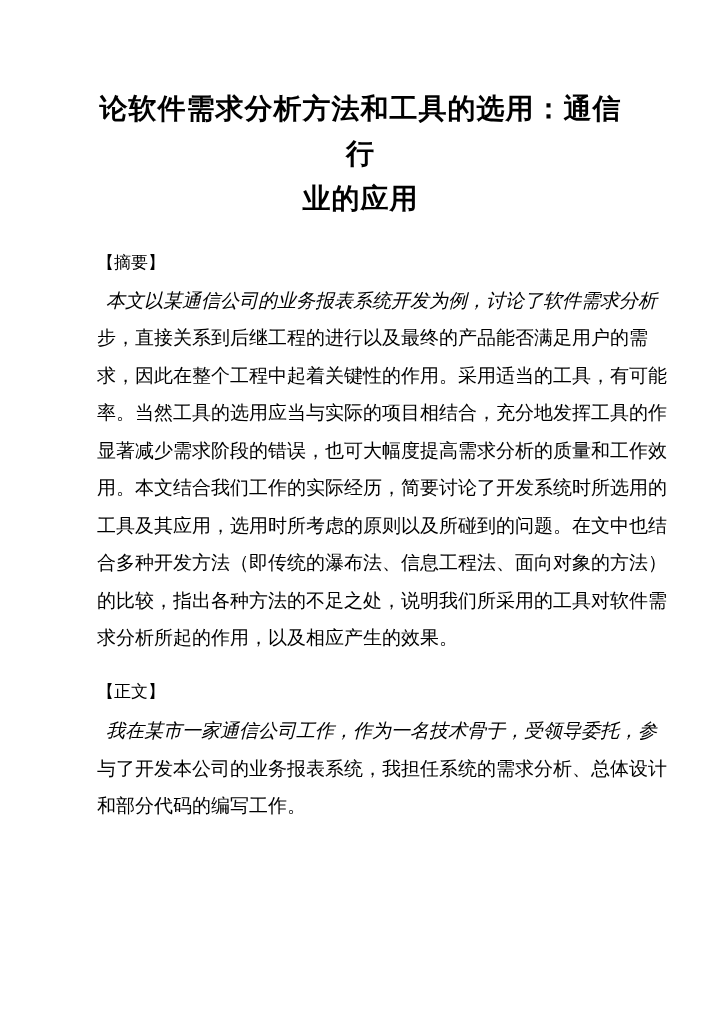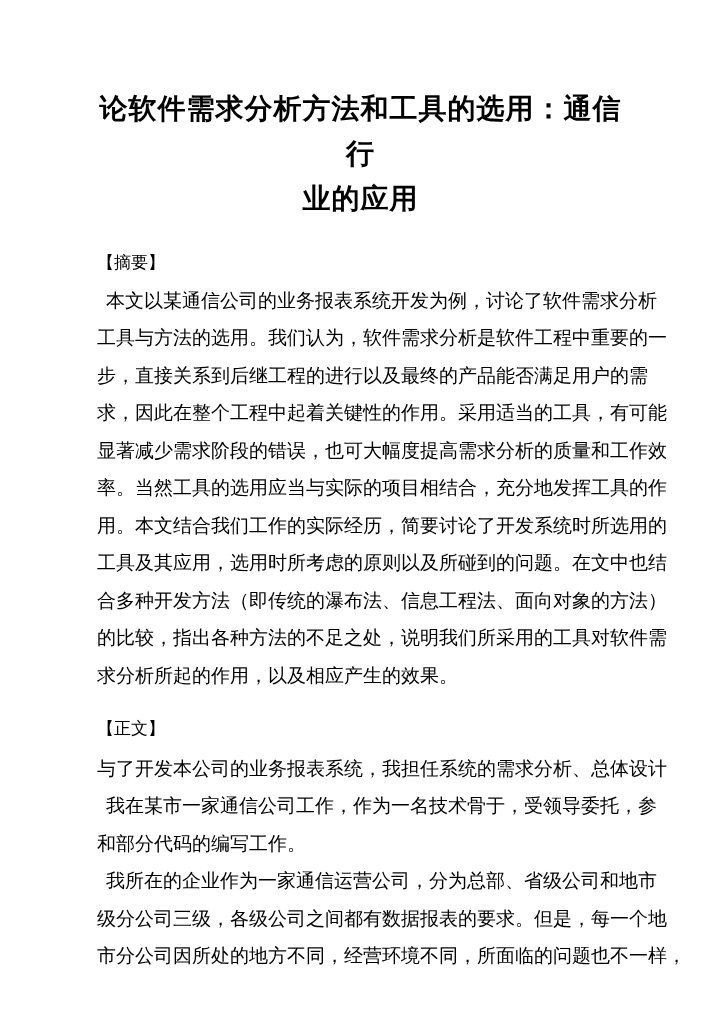--- a/index.html
+++ b/index.html
@@ -49,58 +49,53 @@
   }
   .line {
     font-size: 19px;
     line-height: 37.5px;
     text-align: justify;
     text-align-last: justify;
     white-space: nowrap;
   }
   .line.indent {
     text-indent: 9px;
+    font-style: italic;
   }
   .line.last {
     text-align-last: left;
   }
 </style>
 </head>
 <body>
 
 <div class="page">
 
   <h1 class="doc-title">
     <span class="title-line">论软件需求分析方法和工具的选用：通信行</span>
     <span class="title-line">业的应用</span>
   </h1>
 
   <div class="section-label abstract-label">【摘要】</div>
 
   <div class="paragraph">
     <div class="line indent">本文以某通信公司的业务报表系统开发为例，讨论了软件需求分析</div>
-    <div class="line">工具与方法的选用。我们认为，软件需求分析是软件工程中重要的一</div>
     <div class="line">步，直接关系到后继工程的进行以及最终的产品能否满足用户的需</div>
     <div class="line">求，因此在整个工程中起着关键性的作用。采用适当的工具，有可能</div>
+    <div class="line">率。当然工具的选用应当与实际的项目相结合，充分地发挥工具的作</div>
     <div class="line">显著减少需求阶段的错误，也可大幅度提高需求分析的质量和工作效</div>
-    <div class="line">率。当然工具的选用应当与实际的项目相结合，充分地发挥工具的作</div>
     <div class="line">用。本文结合我们工作的实际经历，简要讨论了开发系统时所选用的</div>
     <div class="line">工具及其应用，选用时所考虑的原则以及所碰到的问题。在文中也结</div>
     <div class="line">合多种开发方法（即传统的瀑布法、信息工程法、面向对象的方法）</div>
     <div class="line">的比较，指出各种方法的不足之处，说明我们所采用的工具对软件需</div>
     <div class="line last">求分析所起的作用，以及相应产生的效果。</div>
   </div>
 
   <div class="section-label body-label">【正文】</div>
 
   <div class="paragraph para-first">
+    <div class="line indent">我在某市一家通信公司工作，作为一名技术骨于，受领导委托，参</div>
     <div class="line">与了开发本公司的业务报表系统，我担任系统的需求分析、总体设计</div>
-    <div class="line indent">我在某市一家通信公司工作，作为一名技术骨于，受领导委托，参</div>
     <div class="line last">和部分代码的编写工作。</div>
   </div>
 
-  <div class="paragraph">
-    <div class="line indent">我所在的企业作为一家通信运营公司，分为总部、省级公司和地市</div>
-    <div class="line">级分公司三级，各级公司之间都有数据报表的要求。但是，每一个地</div>
-    <div class="line">市分公司因所处的地方不同，经营环境不同，所面临的问题也不一样，</div>
-  </div>
 
 </div>
 
 </body></html>

